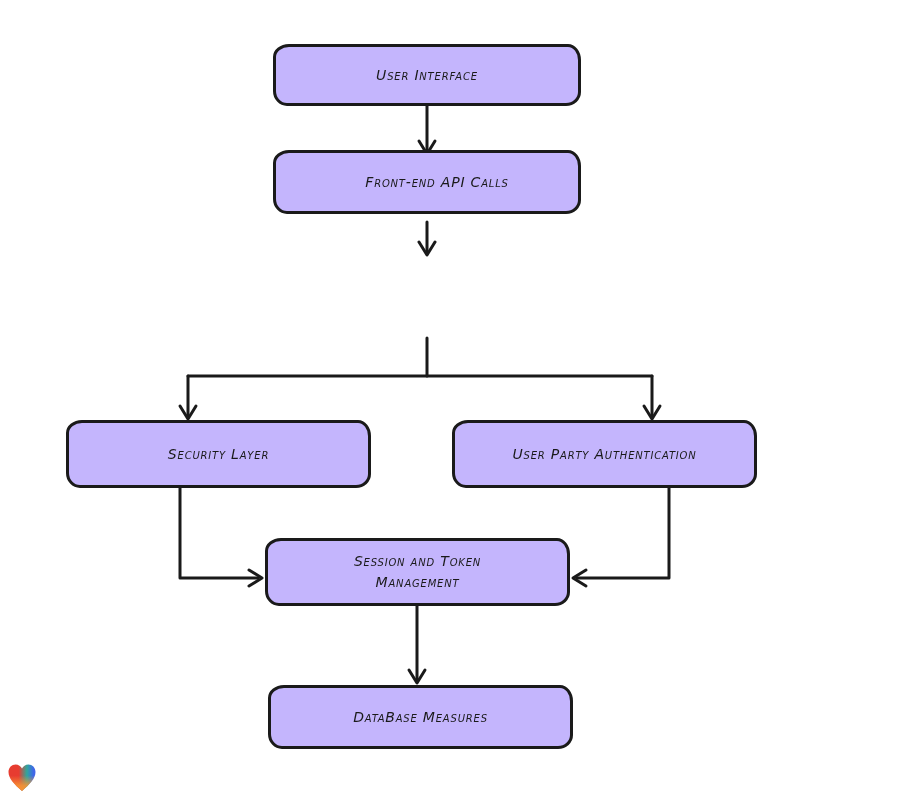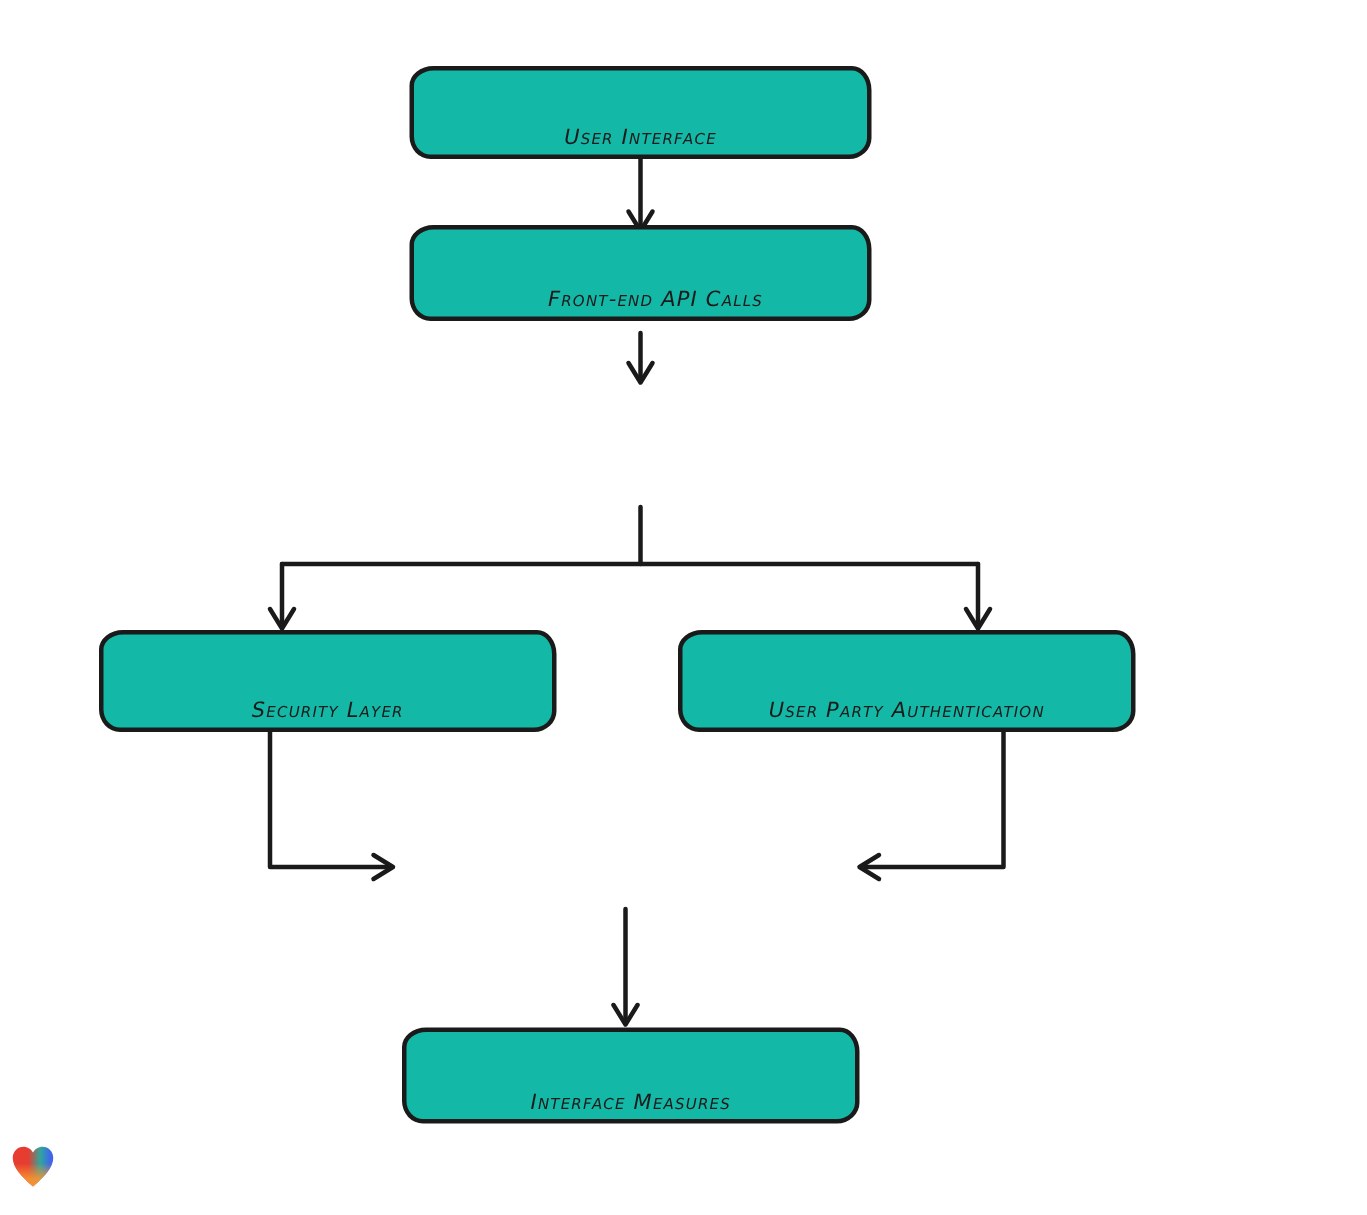--- a/index.html
+++ b/index.html
@@ -13,25 +13,25 @@
   }
   #connectors {
     position: absolute;
     left: 0; top: 0;
     width: 911px; height: 810px;
     pointer-events: none;
   }
   .node {
     position: absolute;
     box-sizing: border-box;
-    background: #14b8a6;
+    background: #c4b5fd;
     border: 3.5px solid #1a1a1a;
     border-radius: 16px 13px 15px 14px / 13px 16px 14px 15px;
     display: flex;
-    align-items: flex-end;
+    align-items: center;
     justify-content: center;
     text-align: center;
   }
   .node-label {
     font-family: "DejaVu Sans", sans-serif;
     font-style: italic;
     font-variant: small-caps;
     font-size: 14px;
     font-weight: 500;
     letter-spacing: 0.8px;
@@ -108,23 +108,27 @@
 
 
   <div class="node" style="left:66px; top:420px; width:305px; height:68px;">
     <span class="node-label">Security Layer</span>
   </div>
 
   <div class="node" style="left:452px; top:420px; width:305px; height:68px;">
     <span class="node-label">User Party Authentication</span>
   </div>
 
+  <div class="node" style="left:265px; top:538px; width:305px; height:68px;">
+    <span class="node-label">Session and Token
+Management</span>
+  </div>
 
   <div class="node" style="left:268px; top:685px; width:305px; height:64px;">
-    <span class="node-label">Interface Measures</span>
+    <span class="node-label">DataBase Measures</span>
   </div>
 
   <svg id="heart-logo" viewBox="0 0 32 32" xmlns="http://www.w3.org/2000/svg">
     <defs>
       <linearGradient id="heart-h" x1="0" y1="0" x2="1" y2="0">
         <stop offset="0" stop-color="#e73c30"></stop>
         <stop offset="0.38" stop-color="#e73c30"></stop>
         <stop offset="0.68" stop-color="#2fa79b"></stop>
         <stop offset="0.92" stop-color="#3f68e8"></stop>
         <stop offset="1" stop-color="#4563e9"></stop>

